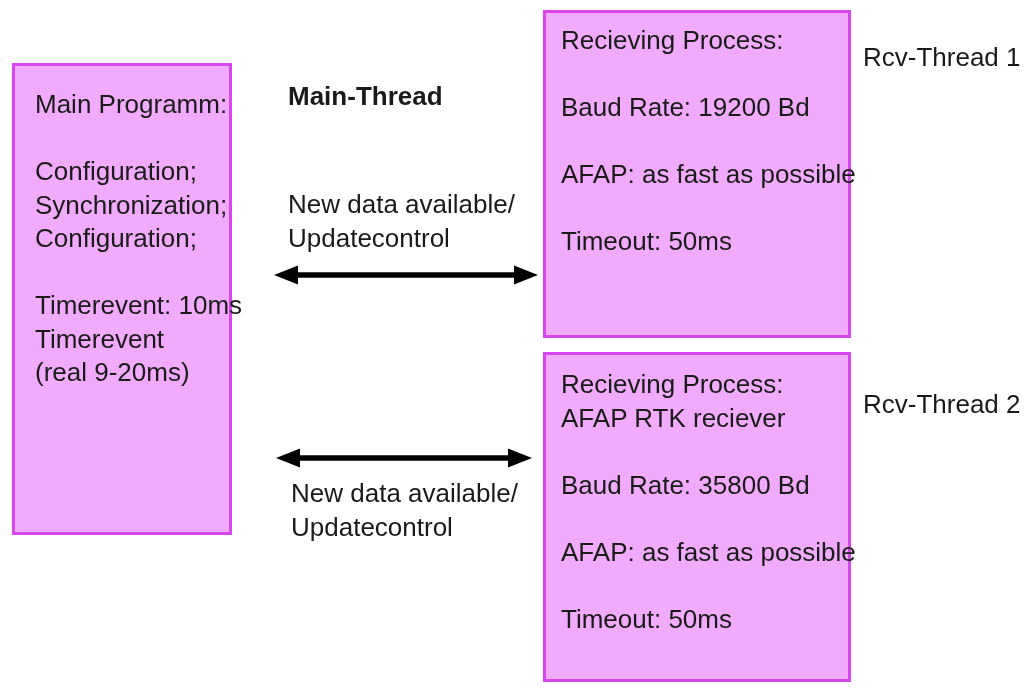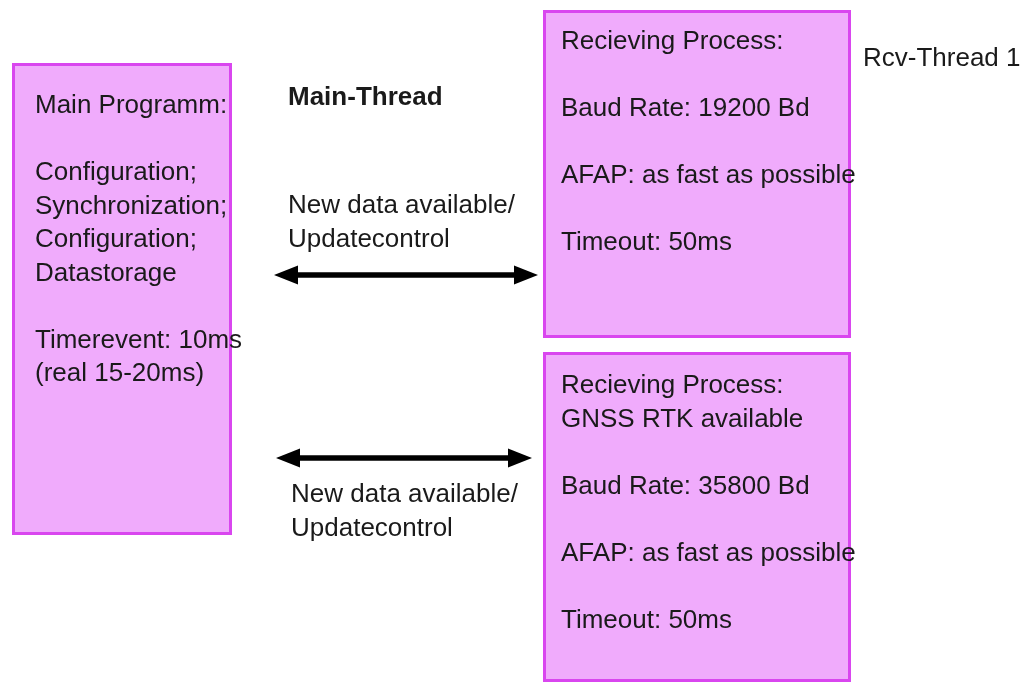--- a/index.html
+++ b/index.html
@@ -66,24 +66,24 @@
 <body>
 
 <div class="canvas">
 
   <div class="box main-box">
     <div class="line">Main Programm:</div>
     <div class="blank"></div>
     <div class="line">Configuration;</div>
     <div class="line">Synchronization;</div>
     <div class="line">Configuration;</div>
-    <div class="line">Datastorage</div>
     <div class="blank"></div>
     <div class="line">Timerevent: 10ms</div>
-    <div class="line">(real 15-20ms)</div>
+    <div class="line">Timerevent</div>
+    <div class="line">(real 9-20ms)</div>
   </div>
 
   <div class="float-label" style="left:288px; top:80px;font-weight:bold;">Main-Thread</div>
 
   <div class="float-label" style="left:288px; top:188px;">
     <div class="line">New data available/</div>
     <div class="line">Updatecontrol</div>
   </div>
 
   <svg class="arrow-svg" style="left:274px; top:262px;" width="264" height="26" viewBox="0 0 264 26">
@@ -110,23 +110,24 @@
     <div class="blank"></div>
     <div class="line">AFAP: as fast as possible</div>
     <div class="blank"></div>
     <div class="line">Timeout: 50ms</div>
   </div>
 
   <div class="float-label" style="left:863px; top:41px;">Rcv-Thread 1</div>
 
   <div class="box recv-box-2">
     <div class="line">Recieving Process:</div>
-    <div class="line">GNSS RTK available</div>
+    <div class="line">AFAP RTK reciever</div>
     <div class="blank"></div>
     <div class="line">Baud Rate: 35800 Bd</div>
     <div class="blank"></div>
     <div class="line">AFAP: as fast as possible</div>
     <div class="blank"></div>
     <div class="line">Timeout: 50ms</div>
   </div>
 
+  <div class="float-label" style="left:863px; top:388px;">Rcv-Thread 2</div>
 
 </div>
 
 </body></html>

